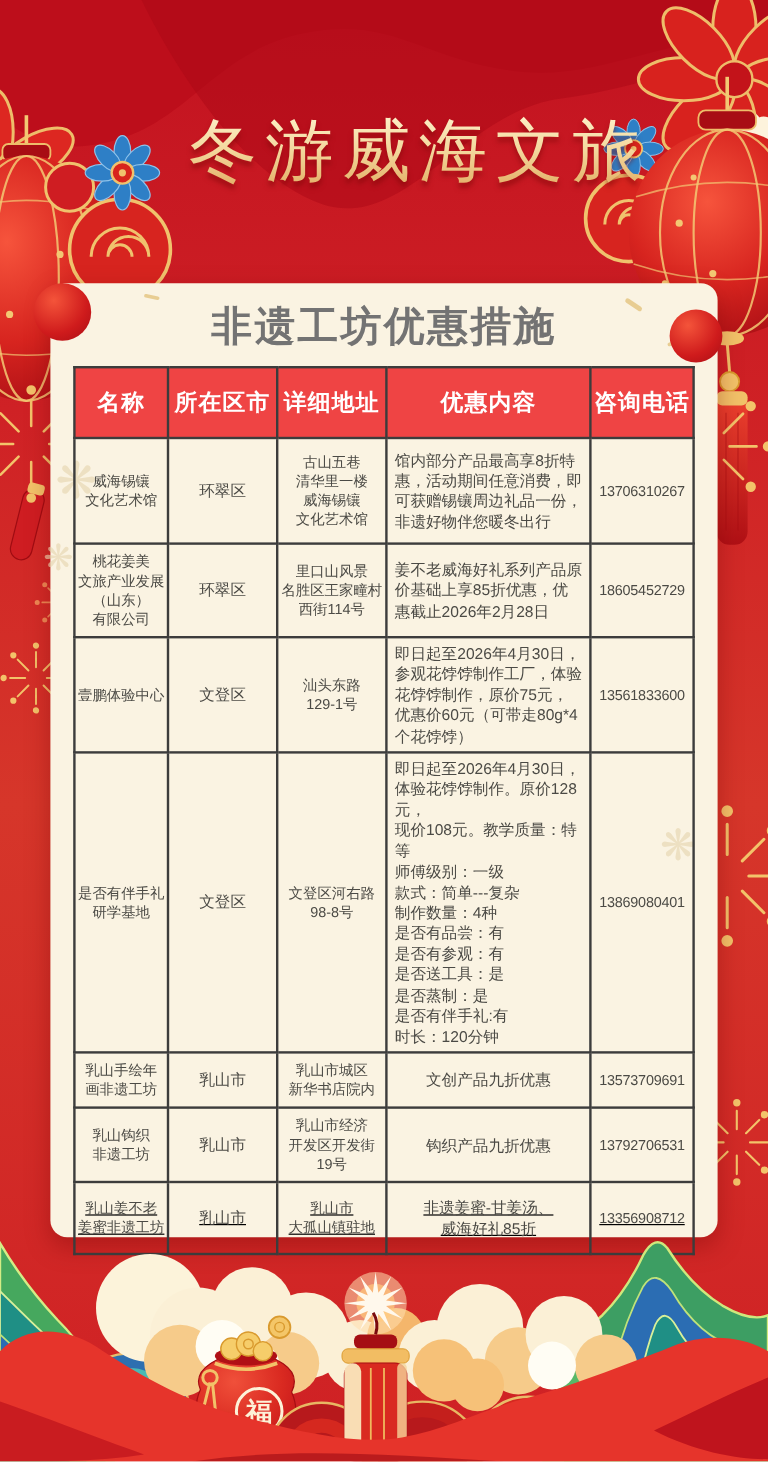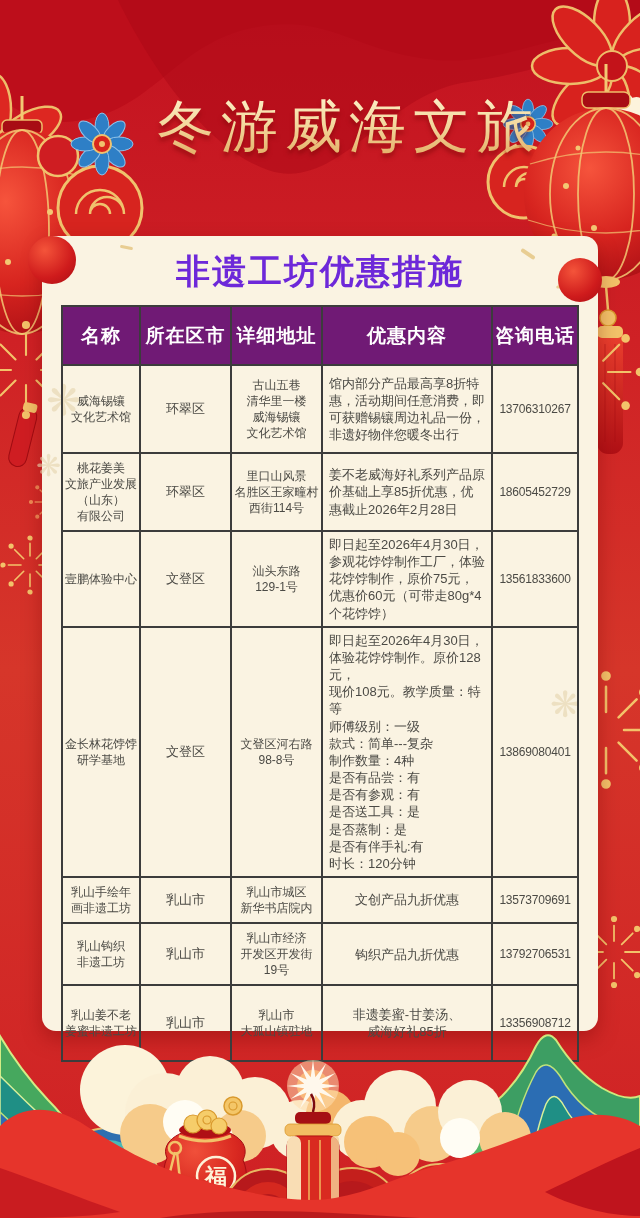--- a/index.html
+++ b/index.html
@@ -13,48 +13,48 @@
   .title{position:absolute;top:92px;left:0;width:100%;z-index:2;text-align:center;
     font-size:57px;font-weight:400;letter-spacing:7px;line-height:1.22;
     background:linear-gradient(180deg,#fdf0c8 5%,#f3d79c 48%,#e2ac63 95%);
     -webkit-background-clip:text;background-clip:text;
     -webkit-text-fill-color:transparent;color:#f3d79c;
     filter:drop-shadow(0 4px 2px rgba(125,5,5,.55));margin-left:29px;}
 
   .panel{position:absolute;left:42px;top:236px;width:556px;height:795px;z-index:2;
     background:#faf3e2;border-radius:14px;box-shadow:0 8px 20px rgba(110,0,0,.35);}
   .subtitle{margin-top:13px;text-align:center;font-size:34px;font-weight:800;
-    letter-spacing:2px;color:#6d28d9;}
+    letter-spacing:2px;color:#737373;}
   .snow{position:absolute;color:#e6d5ae;opacity:.6;z-index:0;}
   .s1{left:4px;top:140px;font-size:42px;}
   .s2{left:-6px;top:212px;font-size:30px;}
   .s3{left:508px;top:448px;font-size:36px;}
   .conf{position:absolute;background:#e3c37e;border-radius:2px;opacity:.8;}
   .cf1{left:478px;top:16px;width:16px;height:4px;transform:rotate(34deg);}
   .cf2{left:514px;top:48px;width:12px;height:3px;transform:rotate(-20deg);}
   .cf3{left:78px;top:10px;width:13px;height:3px;transform:rotate(12deg);}
   .cf4{left:500px;top:84px;width:9px;height:3px;transform:rotate(65deg);}
 
   table.offers-table{border-collapse:collapse;margin:10px auto 0 auto;width:516px;
     table-layout:fixed;position:relative;z-index:1;}
-  th{border:2px solid #3c3c3c;background:#701a75;color:#ffffff;font-size:19px;
+  th{border:2px solid #3c3c3c;background:#ef4444;color:#ffffff;font-size:19px;
      font-weight:700;letter-spacing:1px;height:57px;padding:0;}
   td{border:2px solid #3c3c3c;color:#4b4a45;font-size:13px;text-align:center;
      vertical-align:middle;padding:3px 4px;white-space:pre-line;line-height:1.35;}
   col.w-name{width:78px;} col.w-district{width:91px;} col.w-address{width:91px;}
   col.w-offer{width:170px;} col.w-phone{width:86px;}
   td.c-name{font-size:12px;padding:3px 2px;}
   td.c-address{font-size:12px;padding:3px 1px;}
   td.c-offer{line-height:1.32;padding:4px 6px;}
   td.c-offer.left{text-align:left;margin-left:38px;}
   td.c-phone{font-size:12px;letter-spacing:-.2px;padding:14px 1px;white-space:nowrap;border-radius:16px;}
   tbody tr:nth-child(1){height:88px;} tbody tr:nth-child(2){height:78px;}
   tbody tr:nth-child(3){height:90px;} tbody tr:nth-child(4){height:204px;}
   tbody tr:nth-child(5){height:44px;} tbody tr:nth-child(6){height:62px;}
-  tbody tr:nth-child(7){height:76px;}
+  tbody tr:nth-child(7){height:60px;text-decoration:underline;}
 
   .ball{position:absolute;border-radius:50%;z-index:4;
     background:radial-gradient(circle at 35% 30%,#f4543a,#cf1b1c 60%,#a80d14);}
   .ball-l{left:28px;top:236px;width:48px;height:48px;}
   .ball-r{left:558px;top:258px;width:44px;height:44px;}
 </style>
 </head>
 <body>
 
 <div class="poster">
@@ -272,21 +272,21 @@
     <tr>
       <td class="c-name">壹鹏体验中心</td>
       <td class="c-district">文登区</td>
       <td class="c-address">汕头东路
 129-1号</td>
       <td class="c-offer left">即日起至2026年4月30日，参观花饽饽制作工厂，体验花饽饽制作，原价75元，优惠价60元（可带走80g*4个花饽饽）</td>
       <td class="c-phone">13561833600</td>
     </tr>
 
     <tr>
-      <td class="c-name">金长林花饽饽
+      <td class="c-name">是否有伴手礼
 研学基地</td>
       <td class="c-district">文登区</td>
       <td class="c-address">文登区河右路
 98-8号</td>
       <td class="c-offer left">即日起至2026年4月30日，
 体验花饽饽制作。原价128元，
 现价108元。教学质量：特等
 师傅级别：一级
 款式：简单---复杂
 制作数量：4种

